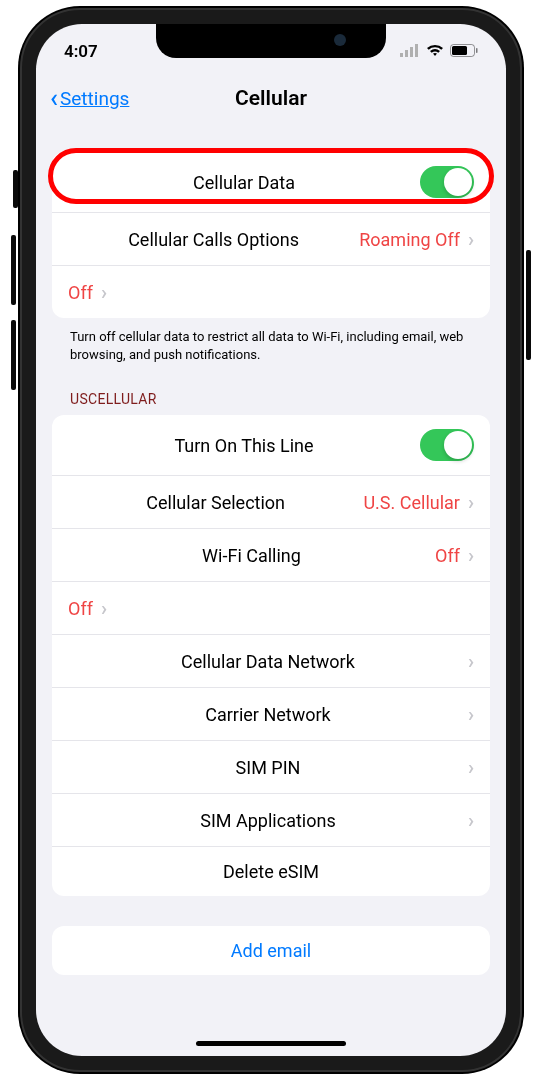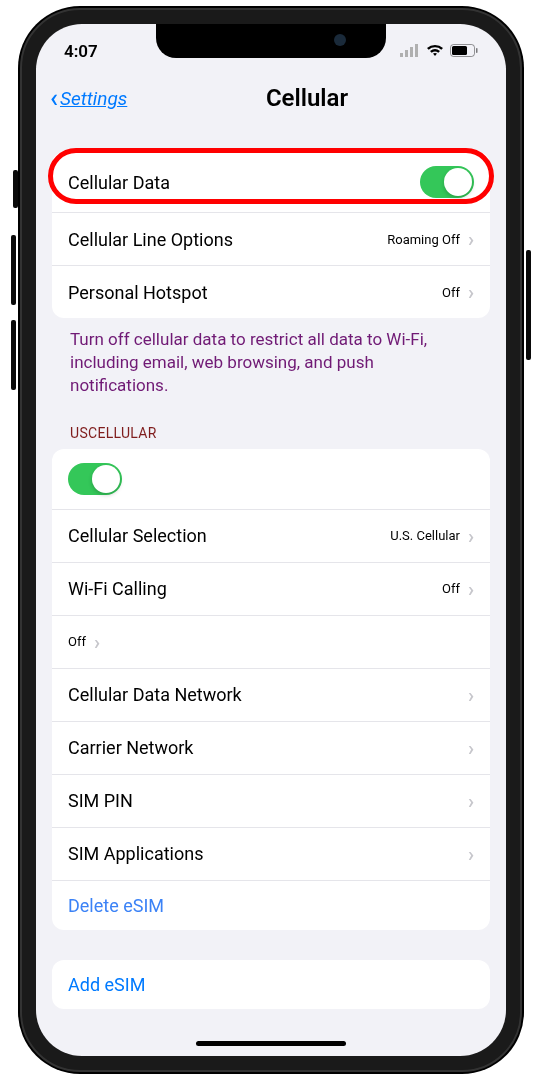--- a/index.html
+++ b/index.html
@@ -100,59 +100,58 @@
       font-size: 19px;
       gap: 2px;
     }
     .back-chevron {
       font-size: 26px;
       font-weight: 500;
       line-height: 1;
     }
     .back-text {
       text-decoration: underline;
-      font-style: italic;
     }
     .nav-title {
       position: absolute;
       left: 50%;
       transform: translateX(-50%);
-      font-size: 24px;
+      font-size: 21px;
       font-weight: 600;
       color: #000;
-      margin-left: 36px;
     }
     
     .content {
       padding: 24px 16px 0;
     }
     .group {
       background: #fff;
       border-radius: 12px;
       overflow: hidden;
     }
     .row {
       display: flex;
       align-items: center;
       padding: 14px 16px;
       min-height: 48px;
       border-bottom: 1px solid #e5e5ea;
       font-size: 18px;
+      text-align: center;
     }
     .row:last-child { border-bottom: none; }
     .row-label {
       flex: 1;
       color: #000;
     }
     .row-value {
-      color: #000000;
-      font-size: 13px;
+      color: #ef4444;
+      font-size: 18px;
       margin-right: 8px;
     }
-    .row.destructive .row-label { color: #3b82f6; }
+    .row.destructive .row-label { color: #000000; }
     .row.action .row-label { color: #007aff; }
     .chevron {
       color: #c7c7cc;
       font-size: 20px;
       font-weight: 600;
     }
     
     .toggle {
       width: 54px;
       height: 32px;
@@ -166,22 +165,22 @@
       width: 28px;
       height: 28px;
       background: #fff;
       border-radius: 50%;
       top: 2px;
       box-shadow: 0 2px 4px rgba(0,0,0,0.2);
     }
     .toggle.on .knob { right: 2px; }
     
     .footer-text {
-      font-size: 17px;
-      color: #701a75;
+      font-size: 13px;
+      color: #000000;
       padding: 10px 18px 0;
       line-height: 1.35;
     }
     
     .section-header {
       font-size: 14px;
       color: #7f1d1d;
       padding: 28px 18px 8px;
       text-transform: uppercase;
       letter-spacing: 0.3px;
@@ -264,38 +263,38 @@
       <div class="highlight-wrap">
         <div class="highlight-ring"></div>
         <div class="group">
           <div class="row">
             <span class="row-label">Cellular Data</span>
             <div class="toggle on">
                 <div class="knob"></div>
               </div>
           </div>
           <div class="row">
-            <span class="row-label">Cellular Line Options</span>
+            <span class="row-label">Cellular Calls Options</span>
             <span class="row-value">Roaming Off</span>
             <span class="chevron">›</span>
           </div>
           <div class="row">
-            <span class="row-label">Personal Hotspot</span>
             <span class="row-value">Off</span>
             <span class="chevron">›</span>
           </div>
         </div>
       </div>
 
       <div class="footer-text">Turn off cellular data to restrict all data to Wi-Fi, including email, web browsing, and push notifications.</div>
 
       <div class="section-header">USCELLULAR</div>
 
       <div class="group">
         <div class="row">
+          <span class="row-label">Turn On This Line</span>
           <div class="toggle on">
               <div class="knob"></div>
             </div>
         </div>
         <div class="row">
           <span class="row-label">Cellular Selection</span>
           <span class="row-value">U.S. Cellular</span>
           <span class="chevron">›</span>
         </div>
         <div class="row">
@@ -325,21 +324,21 @@
         </div>
         <div class="row destructive">
           <span class="row-label">Delete eSIM</span>
         </div>
       </div>
 
       <div style="height:30px"></div>
 
       <div class="group">
         <div class="row action">
-          <span class="row-label">Add eSIM</span>
+          <span class="row-label">Add email</span>
         </div>
       </div>
 
     </div>
 
     <div class="home-indicator"></div>
   </div>
 </div>
 
 </body></html>

